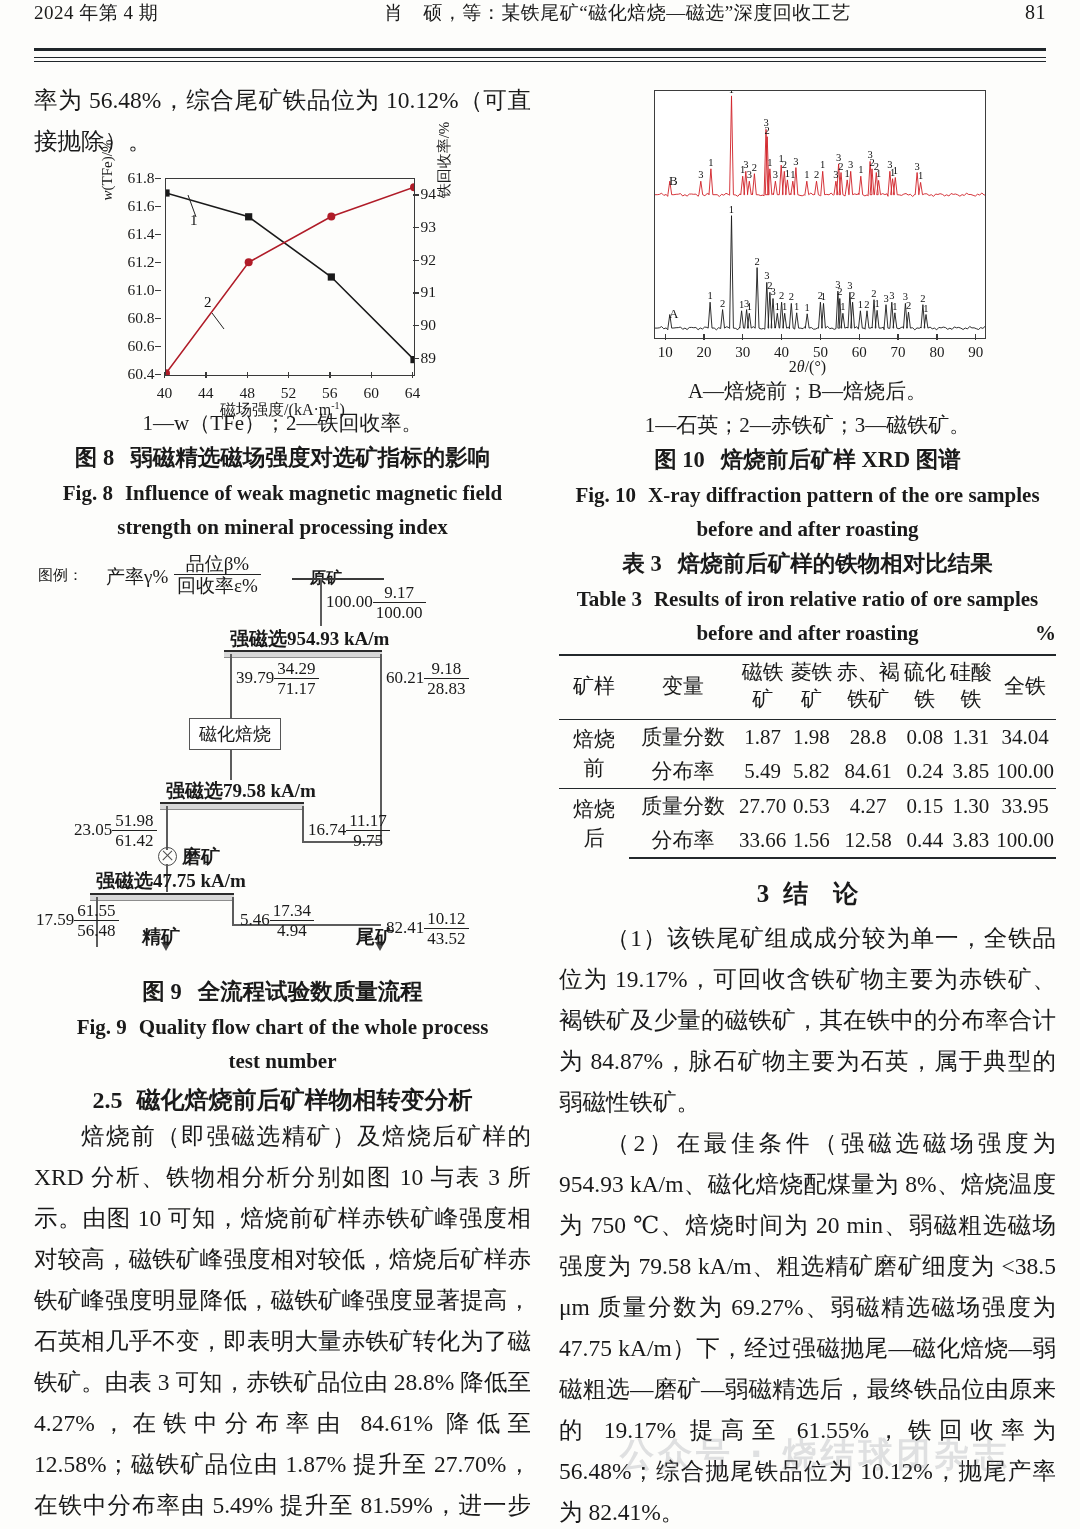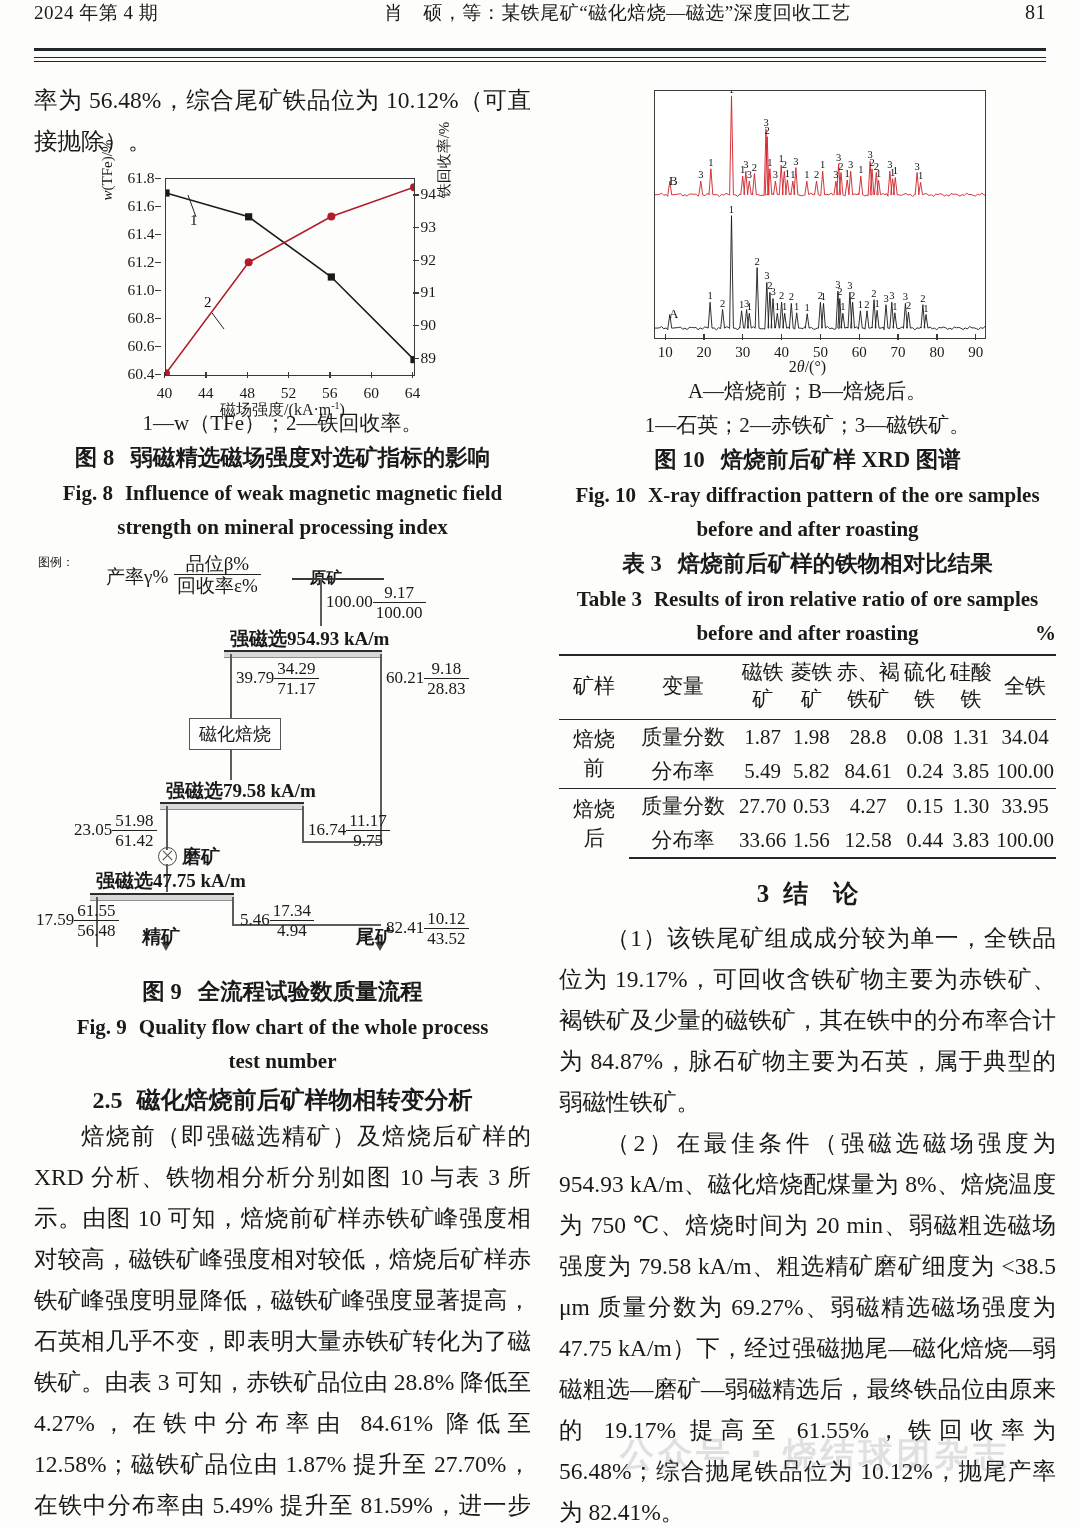--- a/index.html
+++ b/index.html
@@ -200,21 +200,21 @@
       <div class="cap-cn">
         <span class="lbl">图 8</span><span>弱磁精选磁场强度对选矿指标的影响</span>
       </div>
       <div class="cap-en">
         <span class="lbl">Fig. 8</span><span>Influence of weak magnetic magnetic field</span>
       </div>
       <div class="cap-en">strength on mineral processing index</div>
 
       <div class="fig9">
 
-        <div class="t" style="left:4px;top:4px;font-size:12px;">图例：</div>
+        <div class="t" style="left:4px;top:16px;font-size:15px;">图例：</div>
         <div class="t" style="left:72px;top:14px;font-size:19px;">产率γ%</div>
         <div class="t" style="left:140px;top:4px;">
           <span class="frac" style="font-size:19px;">
             <span class="n">品位β%</span>
             <span class="d">回收率ε%</span>
           </span>
         </div>
 
         <div class="t" style="left:276px;top:2px;font-size:16px;font-weight:bold;margin-top:16px;">原矿</div>
         <div class="toprule" style="left:258px;top:28px;width:92px;"></div>

